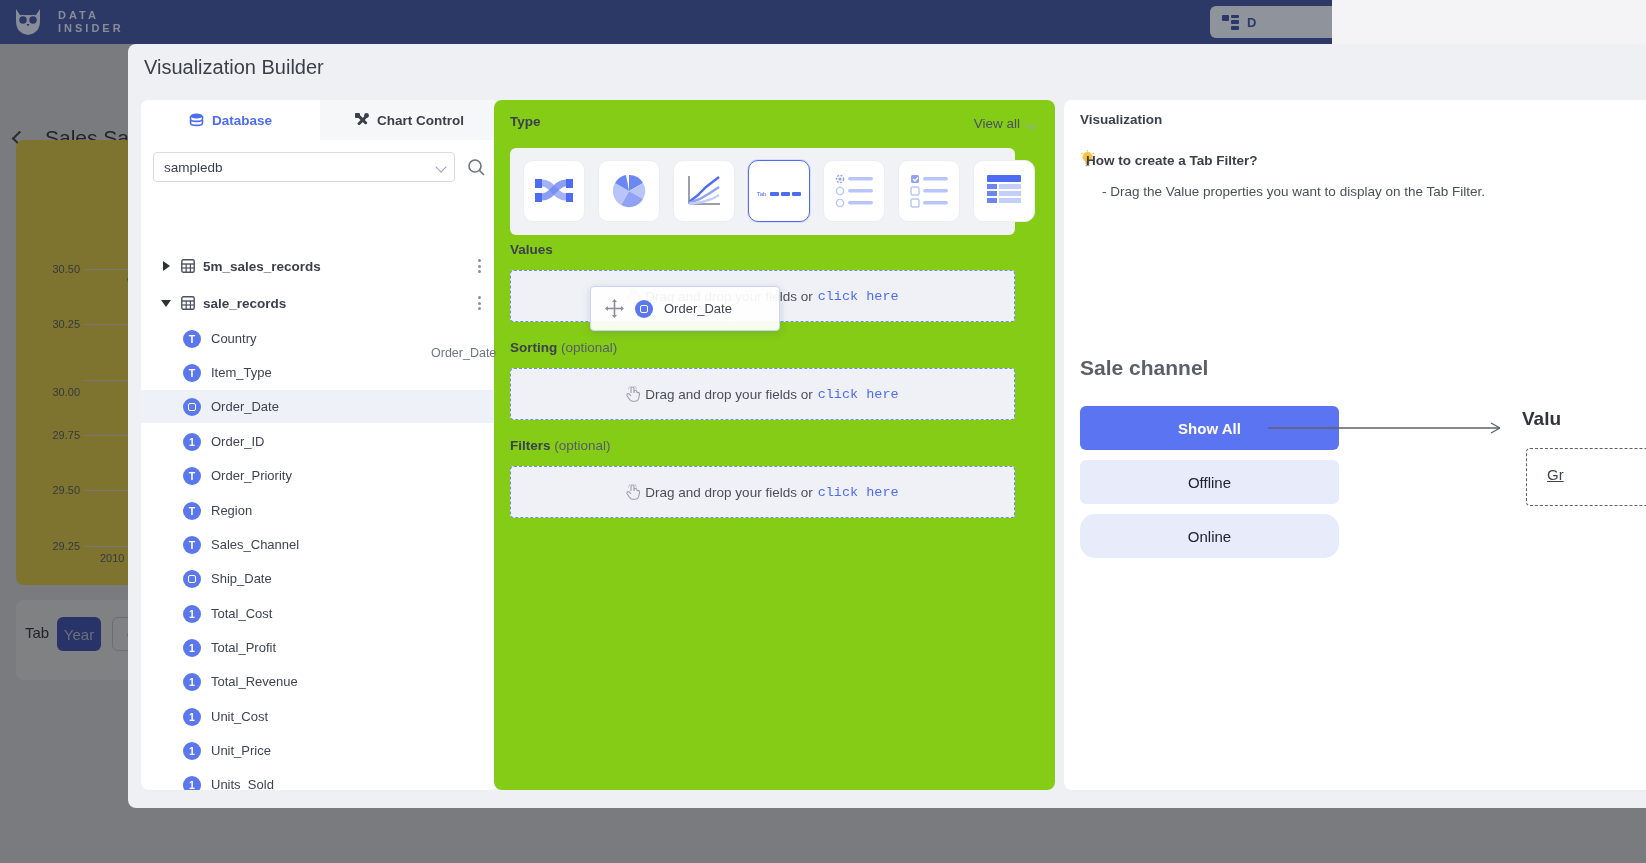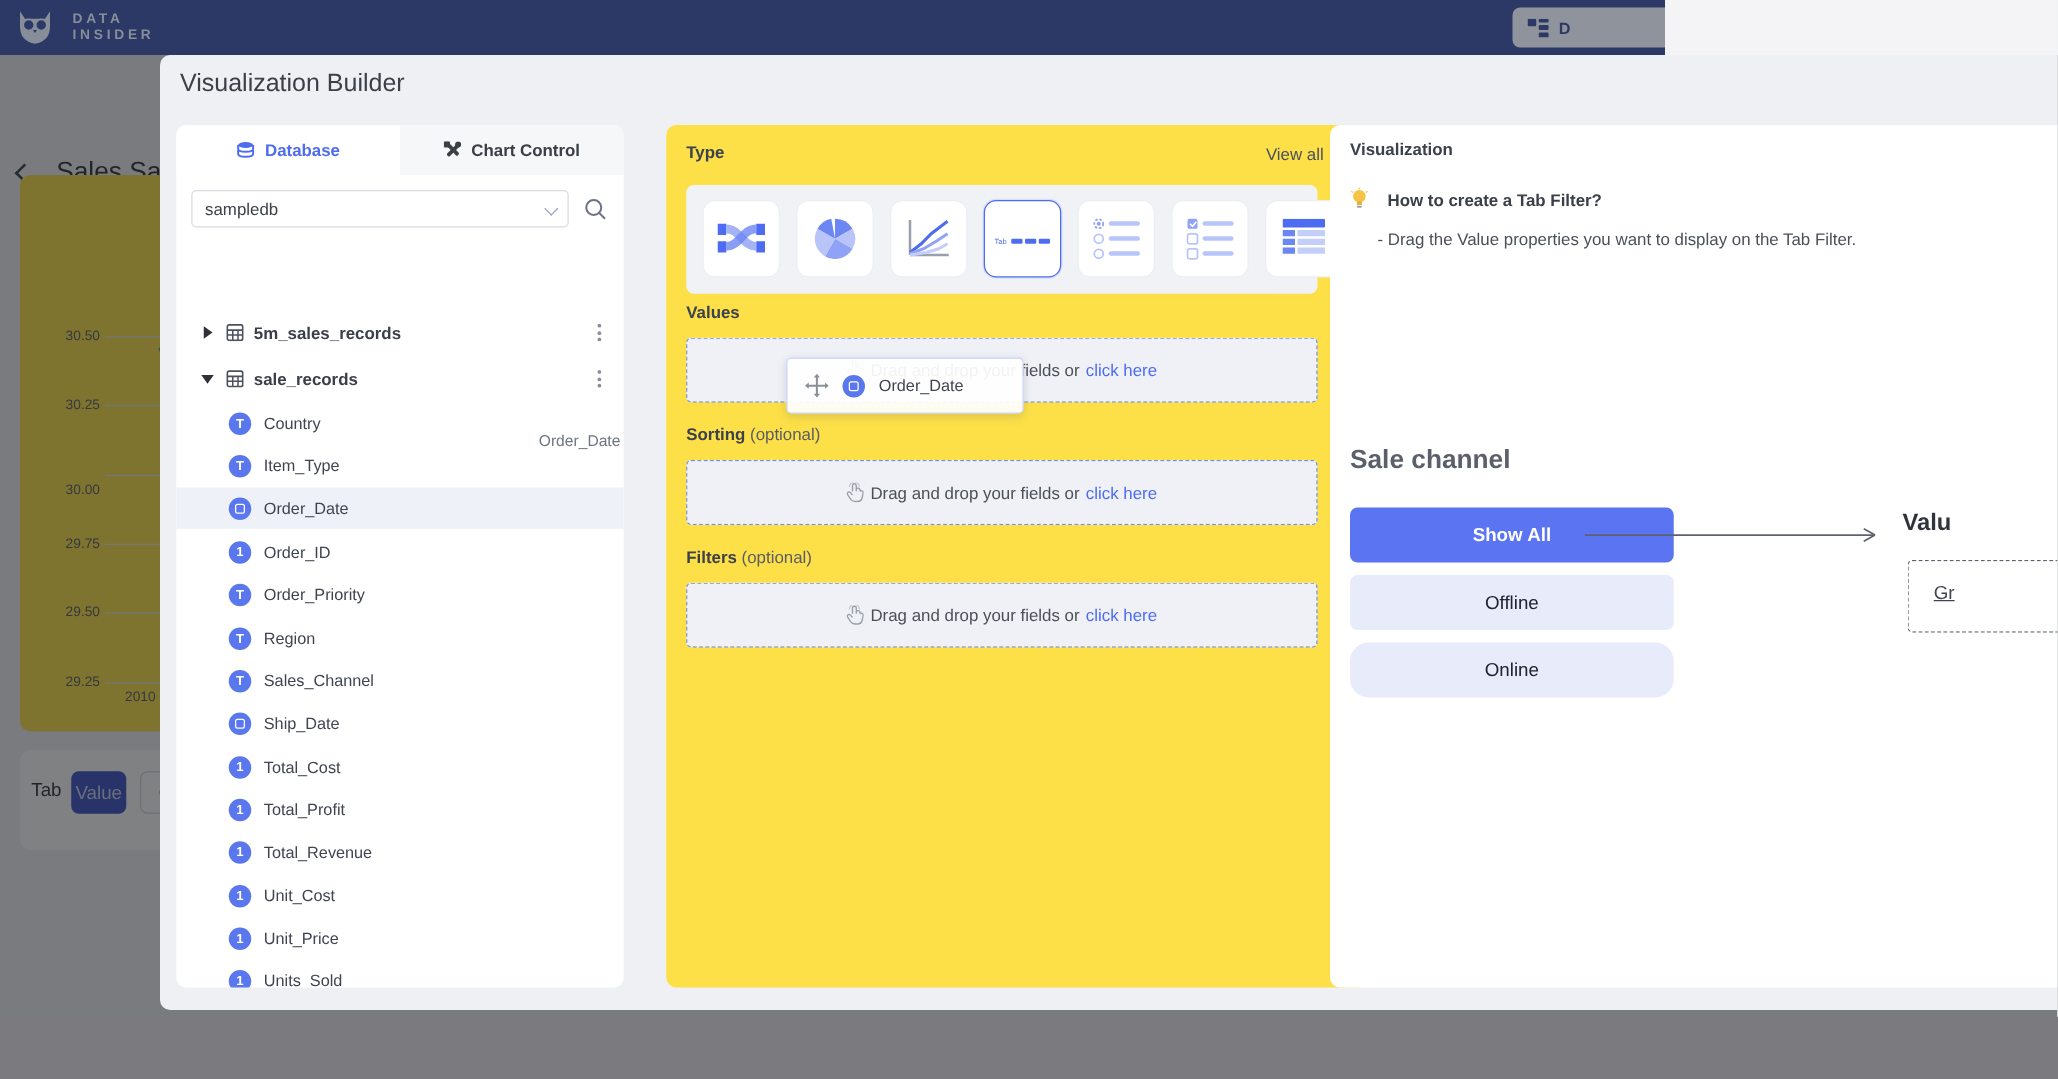--- a/index.html
+++ b/index.html
@@ -45,38 +45,38 @@
   .kebab { position:absolute; right:18px; display:flex; flex-direction:column; gap:2.5px; cursor:pointer; }
   .kebab i { width:3px; height:3px; border-radius:50%; background:#8a8f98; }
   .field-row { position:absolute; left:0; width:358px; height:33px; display:flex; align-items:center; padding-left:42px; }
   .field-row.selected { background:#eef1f7; }
   .ficon { width:18px; height:18px; border-radius:50%; background:#5b77ee; color:#fff; font-size:10.5px; font-weight:bold; display:flex; align-items:center; justify-content:center; flex-shrink:0; font-style:normal; }
   .ficon .datebox { width:8px; height:8px; border:1.6px solid #fff; border-radius:2px; }
   .flabel { font-size:13px; color:#3f4450; margin-left:10px; }
   #drag-origin-ghost { left:303px; top:302px; font-size:12.5px; color:#6f7680; z-index:12; }
 
   
-  #mid-panel { left:405px; top:56px; width:561px; height:690px; background:#fde047; border-radius:8px; }
+  #mid-panel { left:366px; top:56px; width:561px; height:690px; background:#84cc16; border-radius:8px; }
   .sec-label { font-size:13.5px; font-weight:bold; color:#3c414d; }
   .sec-optional { font-weight:normal; color:#585d68; }
   #view-all { position:absolute; right:20px; top:16px; display:flex; align-items:center; gap:7px; font-size:13.5px; color:#4a5060; cursor:pointer; }
   #type-strip { position:absolute; left:16px; top:48px; width:505px; height:87px; background:#f1f2f6; border-radius:6px; }
   .tile { position:absolute; top:12px; width:62px; height:62px; background:#fff; border-radius:10px; border:1px solid #eceef4; display:flex; align-items:center; justify-content:center; cursor:pointer; }
   .tile.selected { border:1.5px solid #4e6cf2; box-shadow:0 0 0 1px rgba(78,108,242,0.15); }
   .tab-icon-label { font-size:6px; color:#4e6cf2; margin-right:2px; }
   .tab-dash { display:inline-block; width:9px; height:4.5px; background:#4e6cf2; margin-left:2px; border-radius:1px; }
   .dropzone { position:absolute; left:16px; width:505px; height:52px; background:#eff1f6; border:1px dashed #6c8cf5; border-radius:4px; display:flex; align-items:center; justify-content:center; gap:5px; font-size:13.5px; color:#4b5058; }
-  .dz-link { color:#4d6bf5; cursor:pointer; }
+  .dz-link { color:#4d6bf5; cursor:pointer;font-family:Liberation Mono, monospace; }
   #drag-chip { position:absolute; left:96px; top:186px; width:190px; height:45px; background:rgba(255,255,255,0.93); border:1px solid #c9d4f7; border-radius:4px; box-shadow:0 2px 8px rgba(60,70,110,0.18); display:flex; align-items:center; padding-left:14px; gap:11px; z-index:15; }
   #drag-chip .flabel { margin-left:0; color:#3f4450; }
 
   
   #right-panel { left:936px; top:56px; width:582px; height:690px; background:#fff; border-radius:8px 0 0 8px; overflow:hidden; }
   #viz-header { position:absolute; left:16px; top:12px; }
-  #tip-title { position:absolute; left:46px; top:53px; font-size:13.5px; font-weight:bold; color:#3b4048; }
+  #tip-title { position:absolute; left:22px; top:53px; font-size:13.5px; font-weight:bold; color:#3b4048; }
   #tip-body { position:absolute; left:38px; top:84px; font-size:13.5px; color:#4b5058; }
   #viz-chart-title { position:absolute; left:16px; top:256px; font-size:21px; font-weight:bold; color:#5a5f69; }
   .viz-btn { position:absolute; left:16px; width:259px; height:44px; border-radius:6px; display:flex; align-items:center; justify-content:center; font-size:15px; cursor:pointer; }
   .viz-btn.primary { background:#5b74f1; color:#fff; font-weight:bold; }
   .viz-btn.soft { background:#e7ebfa; color:#20242e; }
   #annot-title { position:absolute; left:458px; top:308px; font-size:19px; font-weight:bold; color:#2f333c; white-space:nowrap; }
   #annot-box { position:absolute; left:462px; top:348px; width:150px; height:58px; border:1.6px dashed #5d626c; border-radius:4px; }
   #annot-link { position:absolute; left:20px; top:17px; font-size:15px; color:#3f4450; text-decoration:underline; white-space:nowrap; cursor:pointer; }
 </style>
 </head>
@@ -102,21 +102,21 @@
       <div class="gridline" style="top:295px;"></div>
       <div class="gridline" style="top:350px;"></div>
       <div class="gridline" style="top:406px;"></div>
       <svg class="abs" style="left:68px; top:120px;" width="112" height="180" viewBox="0 0 112 180">
         <polyline points="44,18 68,96 80,150" fill="none" stroke="#2a9d8f" stroke-width="2.5"></polyline>
       </svg>
       <span class="abs" style="left:84px; top:412px; font-size:11px; color:#5a5f68;">2010</span>
     </div>
     <div id="bg-tabs-card" class="abs">
       <span class="bg-tab-label">Tab</span>
-      <span class="bg-tab-active">Value</span>
+      <span class="bg-tab-active">Year</span>
       <span class="bg-tab-next">Qu</span>
     </div>
   </div>
 
   <div id="overlay" class="abs"></div>
 
   <div id="navbar" class="abs">
     <svg class="abs" style="left:12px; top:7px;" width="32" height="30" viewBox="0 0 32 30">
       <path d="M4 2 L8 8 L24 8 L28 2 L28 14 Q28 26 16 28 Q4 26 4 14 Z" fill="#878d99"></path>
       <circle cx="11" cy="13" r="4.5" fill="#2c3966"></circle>

